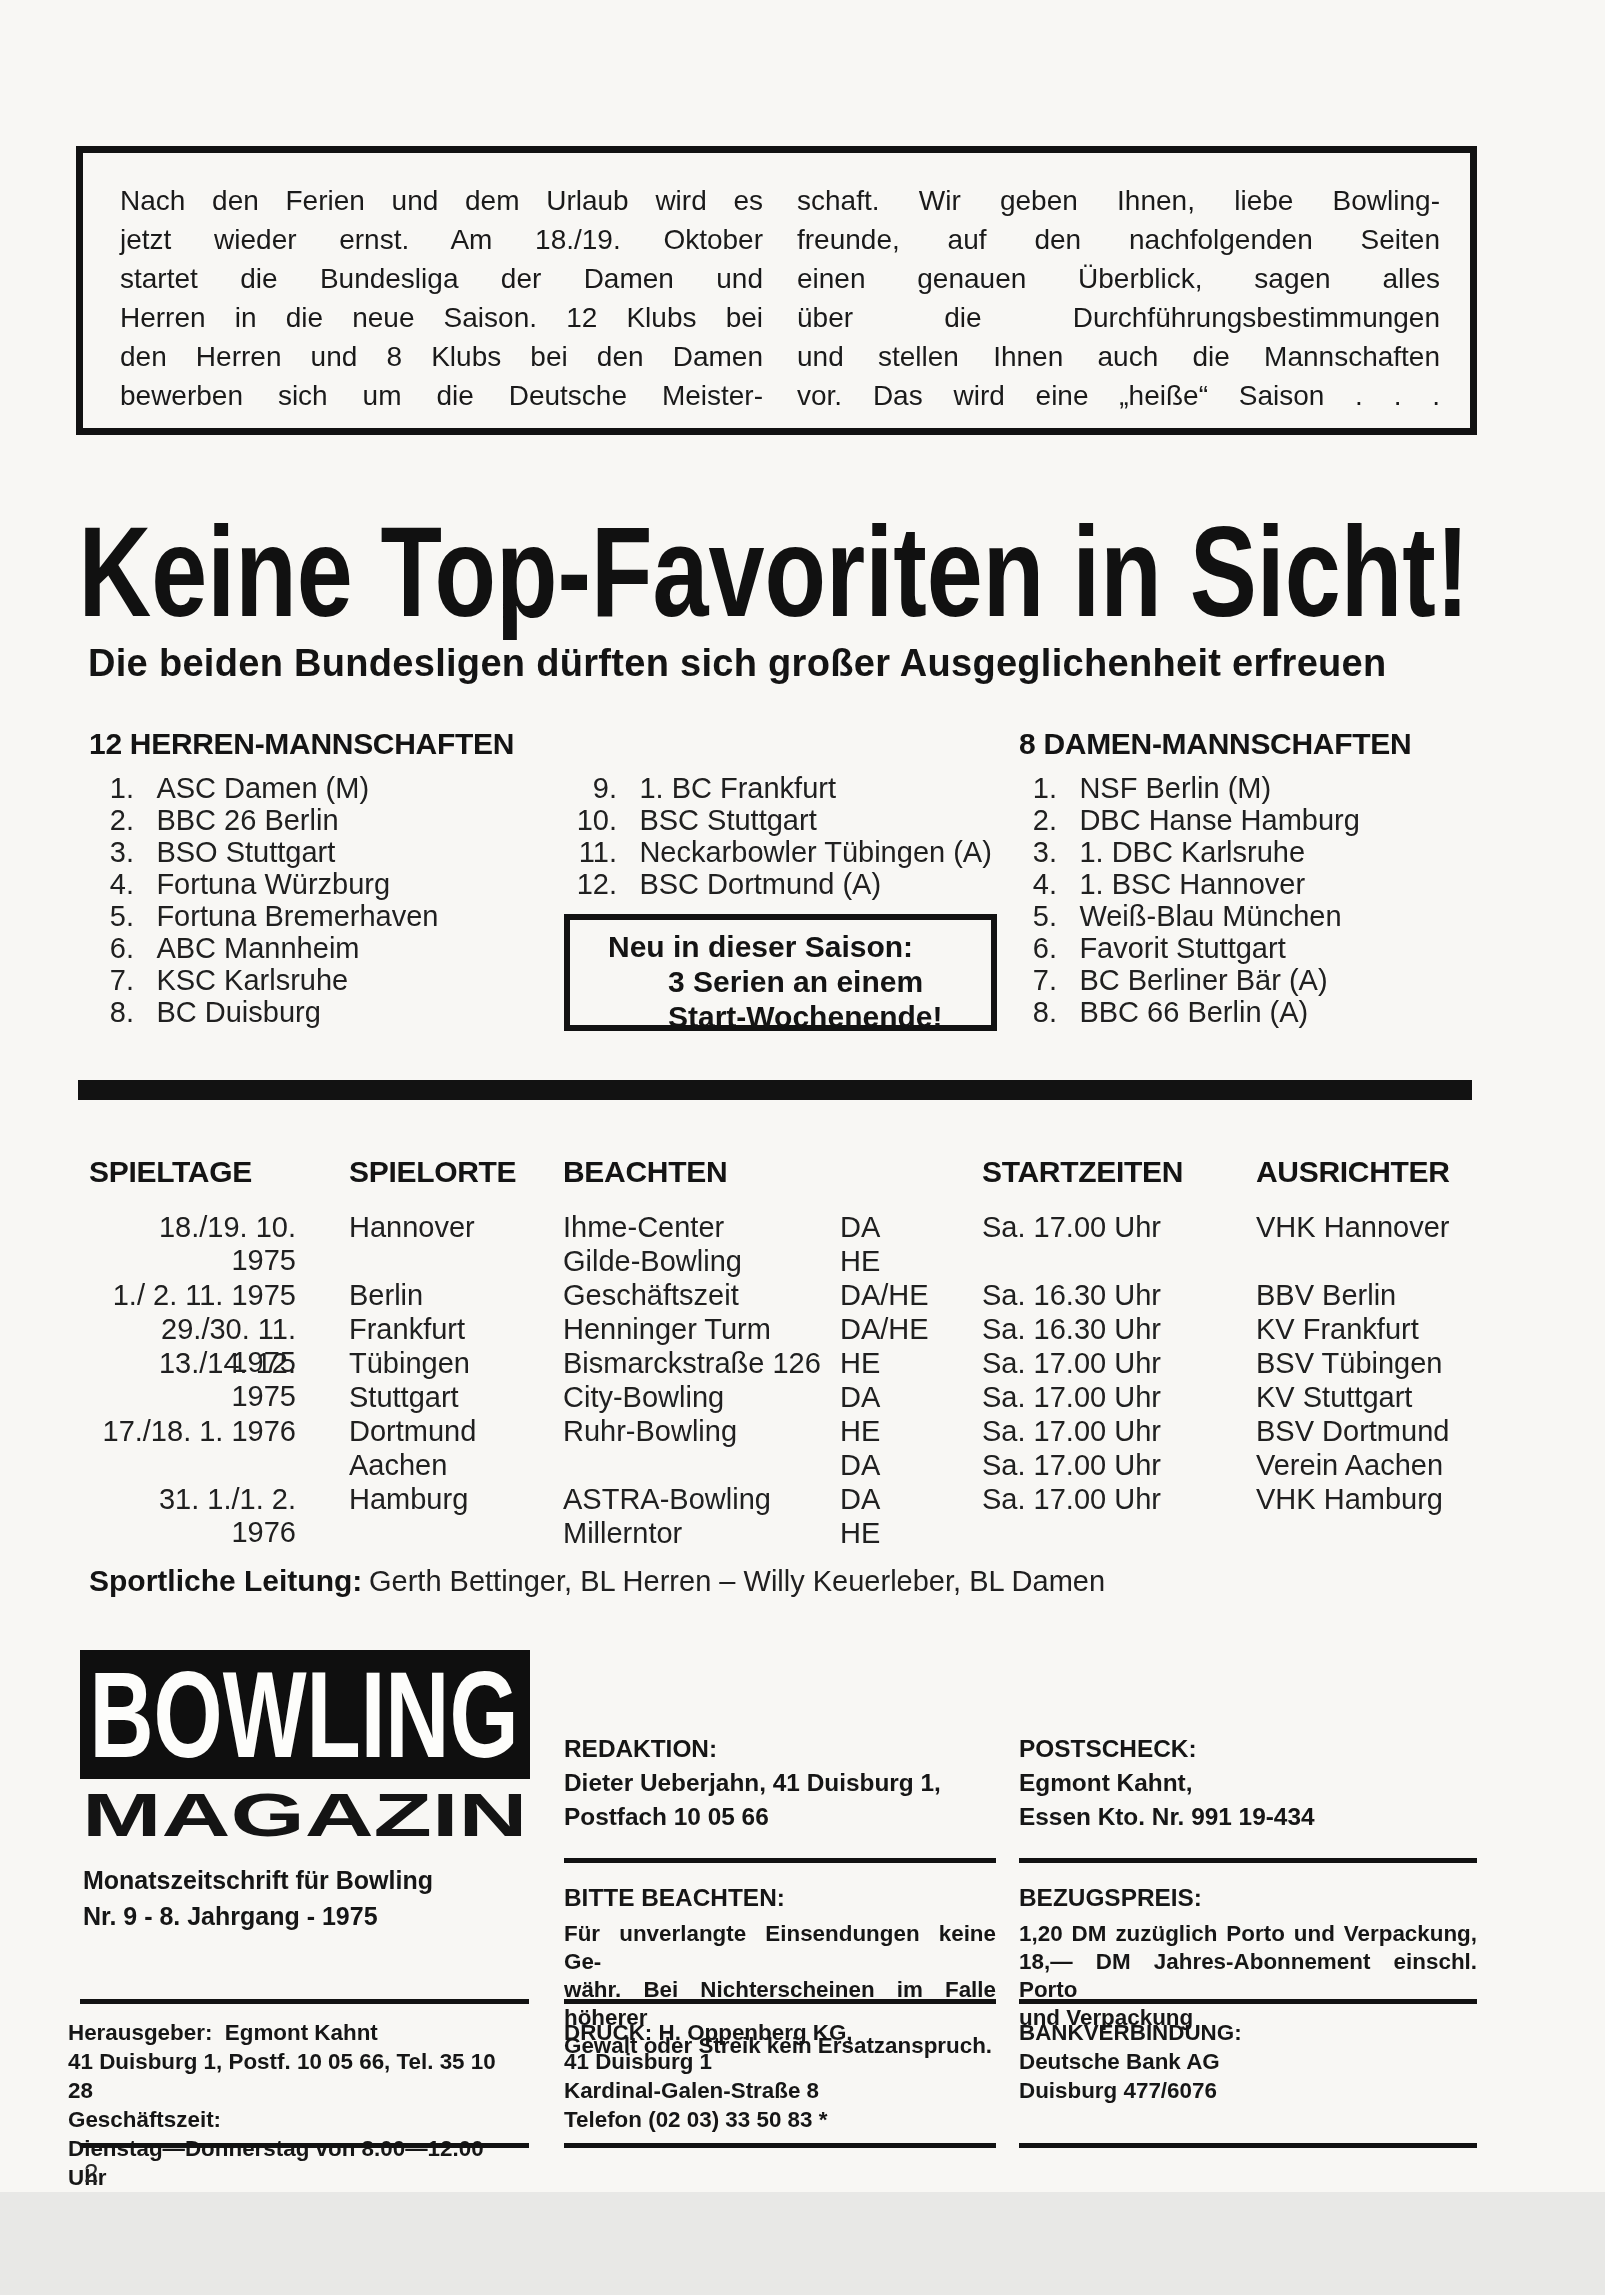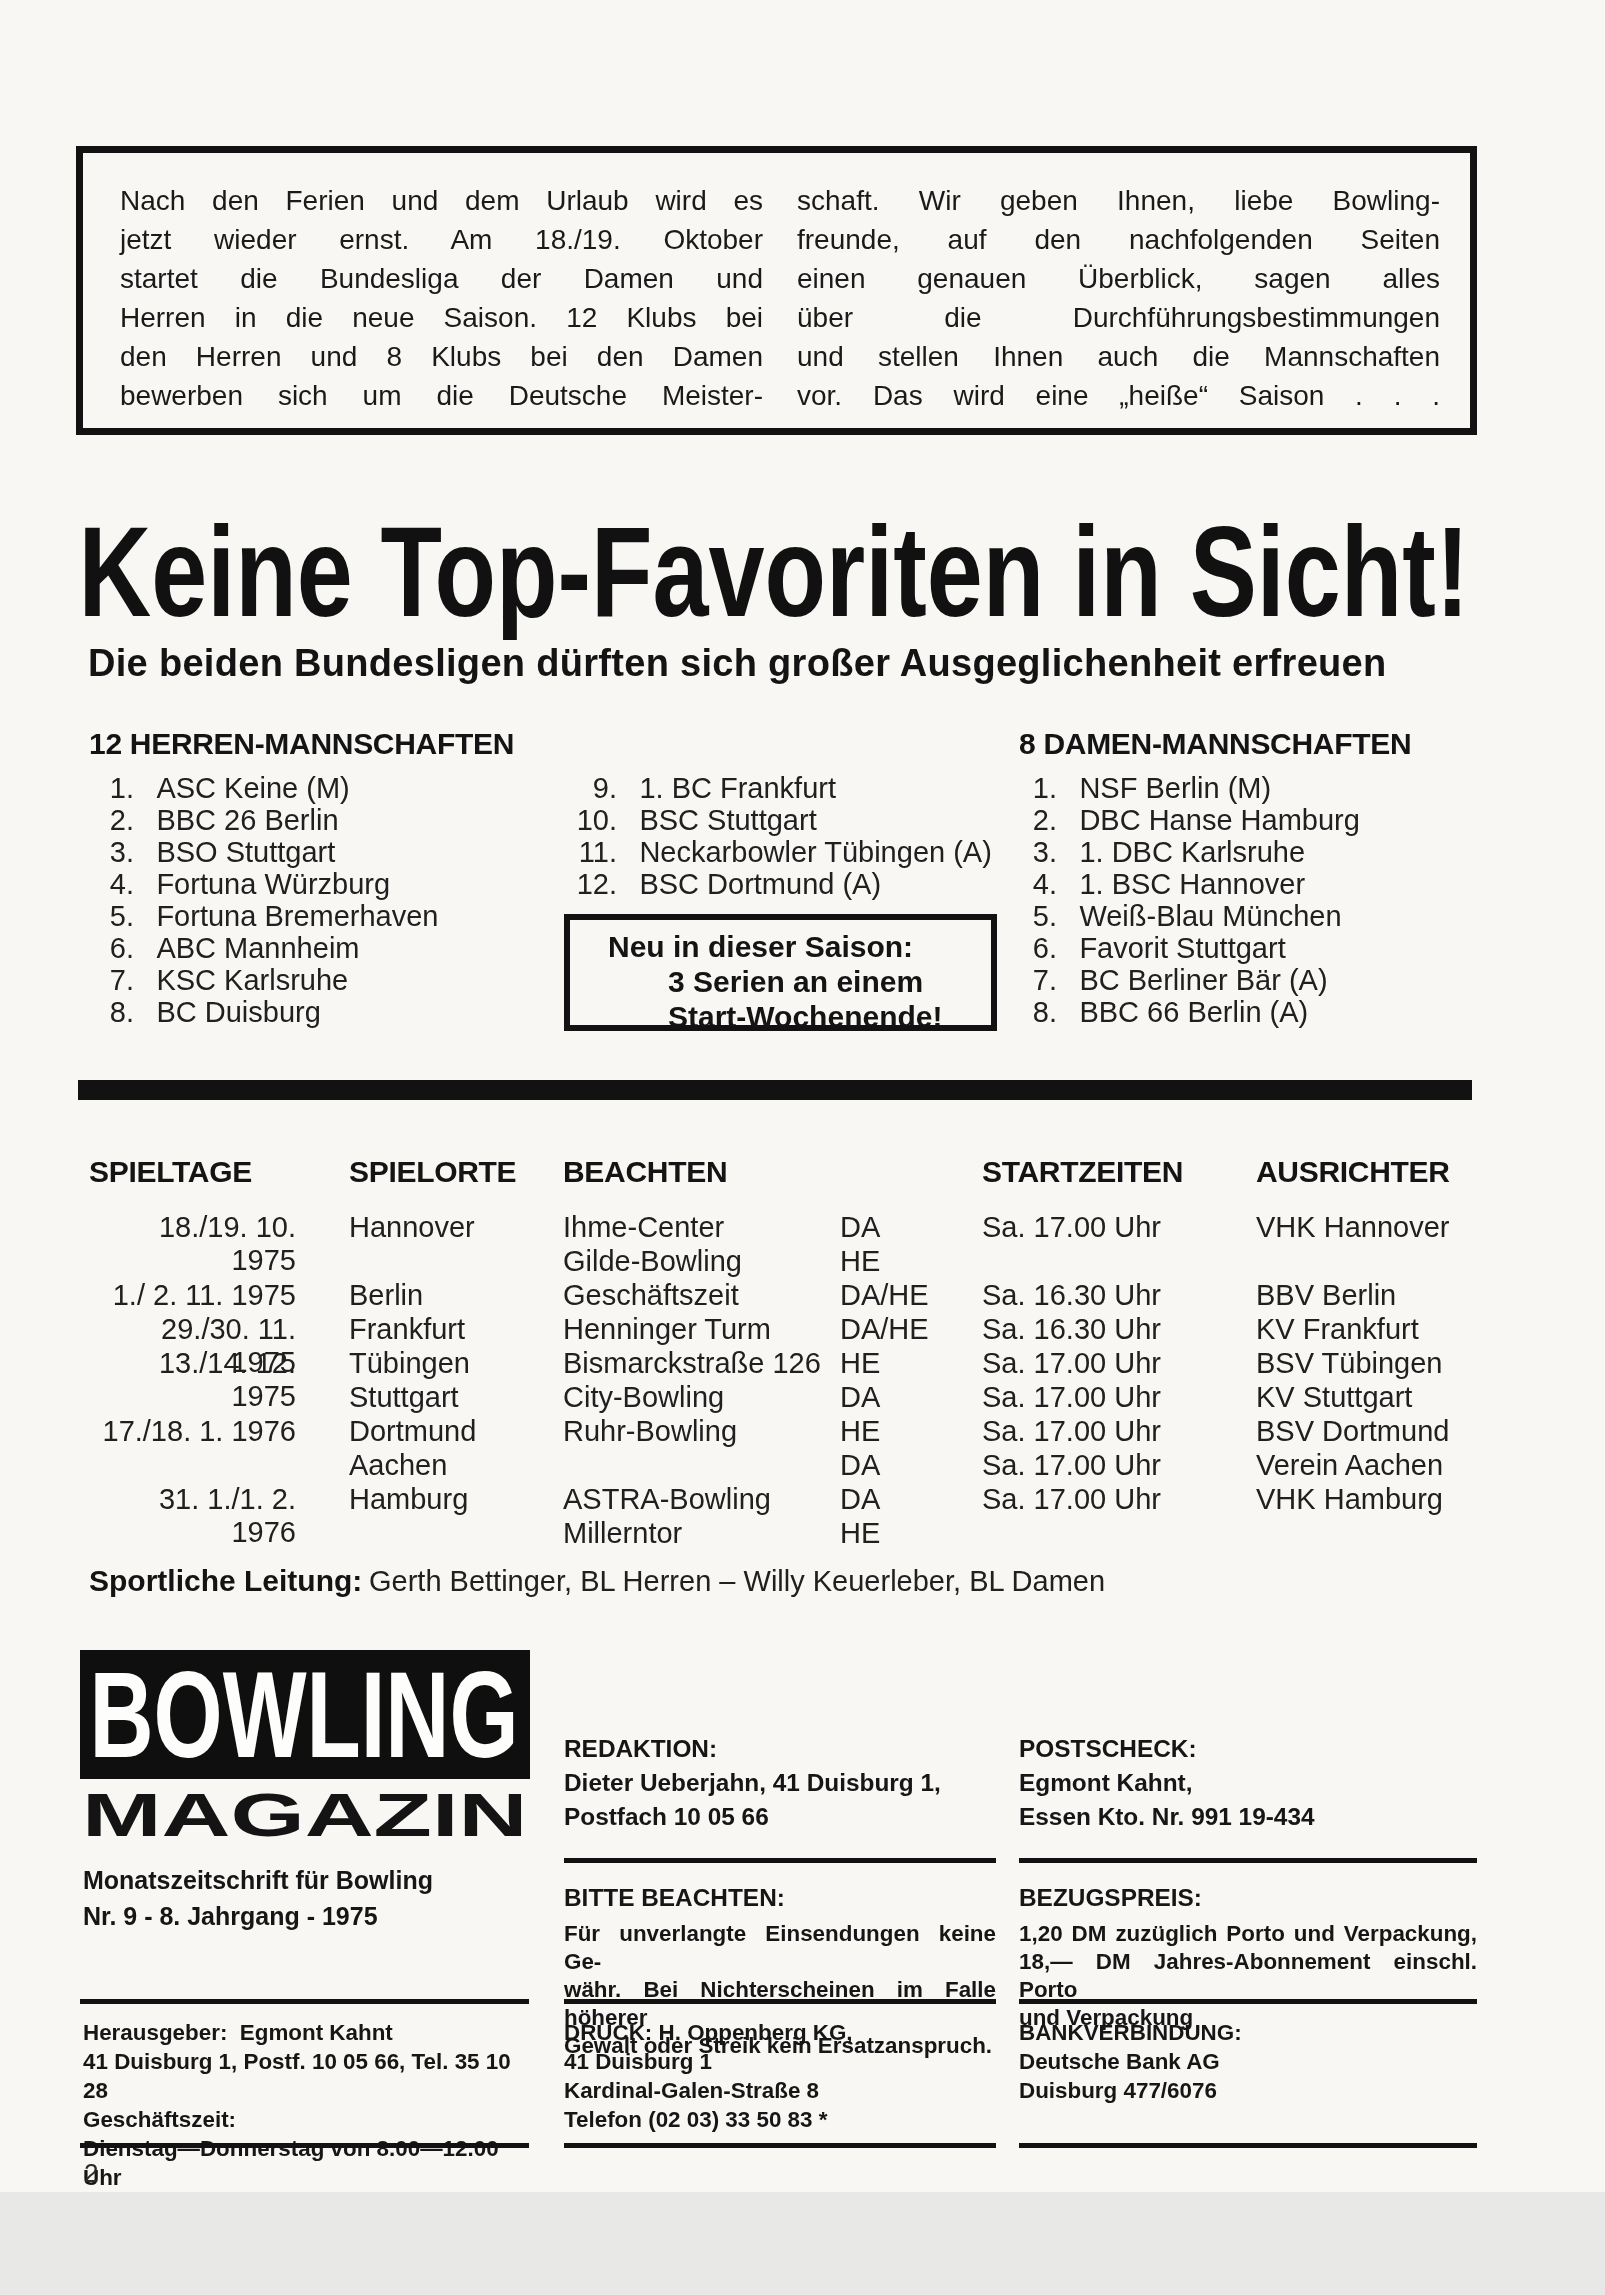--- a/index.html
+++ b/index.html
@@ -73,21 +73,21 @@
   .fblock .fl{font-size:24.4px;font-weight:bold;line-height:34px;white-space:pre-wrap;}
   .fblock.small .fl{font-size:22.4px;line-height:29px;}
   .jblock .fl{text-align:justify;text-align-last:justify;}
   .jblock .fl:last-child{text-align-last:left;}
   .redaktion,.beachten,.druck{left:564px;width:432px;}
   .postscheck,.bezug,.bank{left:1019px;width:458px;}
   .redaktion,.postscheck{top:1732px;}
   .beachten,.bezug{top:1881px;}
   .beachten .fl,.bezug .fl{font-size:22.4px;line-height:28px;}
   .beachten .ft,.bezug .ft{margin-bottom:5.3px;}
-  .herausgeber{left:83px;width:448px;top:2018px;}
+  .herausgeber{left:68px;width:448px;top:2018px;}
   .herausgeber .fl,.druck2 .fl{font-size:22.4px;line-height:30px;}
   .druck2{left:564px;width:432px;top:2018px;}
   .bank2{left:1019px;width:458px;top:2018px;}
   .bank2 .fl{font-size:22.4px;line-height:30px;}
   .rule{position:absolute;height:5.3px;background:#121212;}
   .r1m{left:564px;top:1858px;width:432px;}
   .r1r{left:1019px;top:1858px;width:458px;}
   .r2l{left:80px;top:1999px;width:449px;}
   .r2m{left:564px;top:1999px;width:432px;}
   .r2r{left:1019px;top:1999px;width:458px;}
@@ -124,21 +124,21 @@
     <text x="2" y="168" font-size="195" textLength="2112" lengthAdjust="spacingAndGlyphs">Keine Top-Favoriten in Sicht!</text>
   </svg>
   <div class="subheadline">Die beiden Bundesligen dürften sich großer Ausgeglichenheit erfreuen</div>
 
   <div class="sec-header herren">12 HERREN-MANNSCHAFTEN</div>
   <div class="sec-header damen">8 DAMEN-MANNSCHAFTEN</div>
 
   <div class="team-list c1">
     <div class="li">
         <span class="num">1.</span>
-        <span class="nm">ASC Keine (M)</span>
+        <span class="nm">ASC Damen (M)</span>
       </div>
     <div class="li">
         <span class="num">2.</span>
         <span class="nm">BBC 26 Berlin</span>
       </div>
     <div class="li">
         <span class="num">3.</span>
         <span class="nm">BSO Stuttgart</span>
       </div>
     <div class="li">

